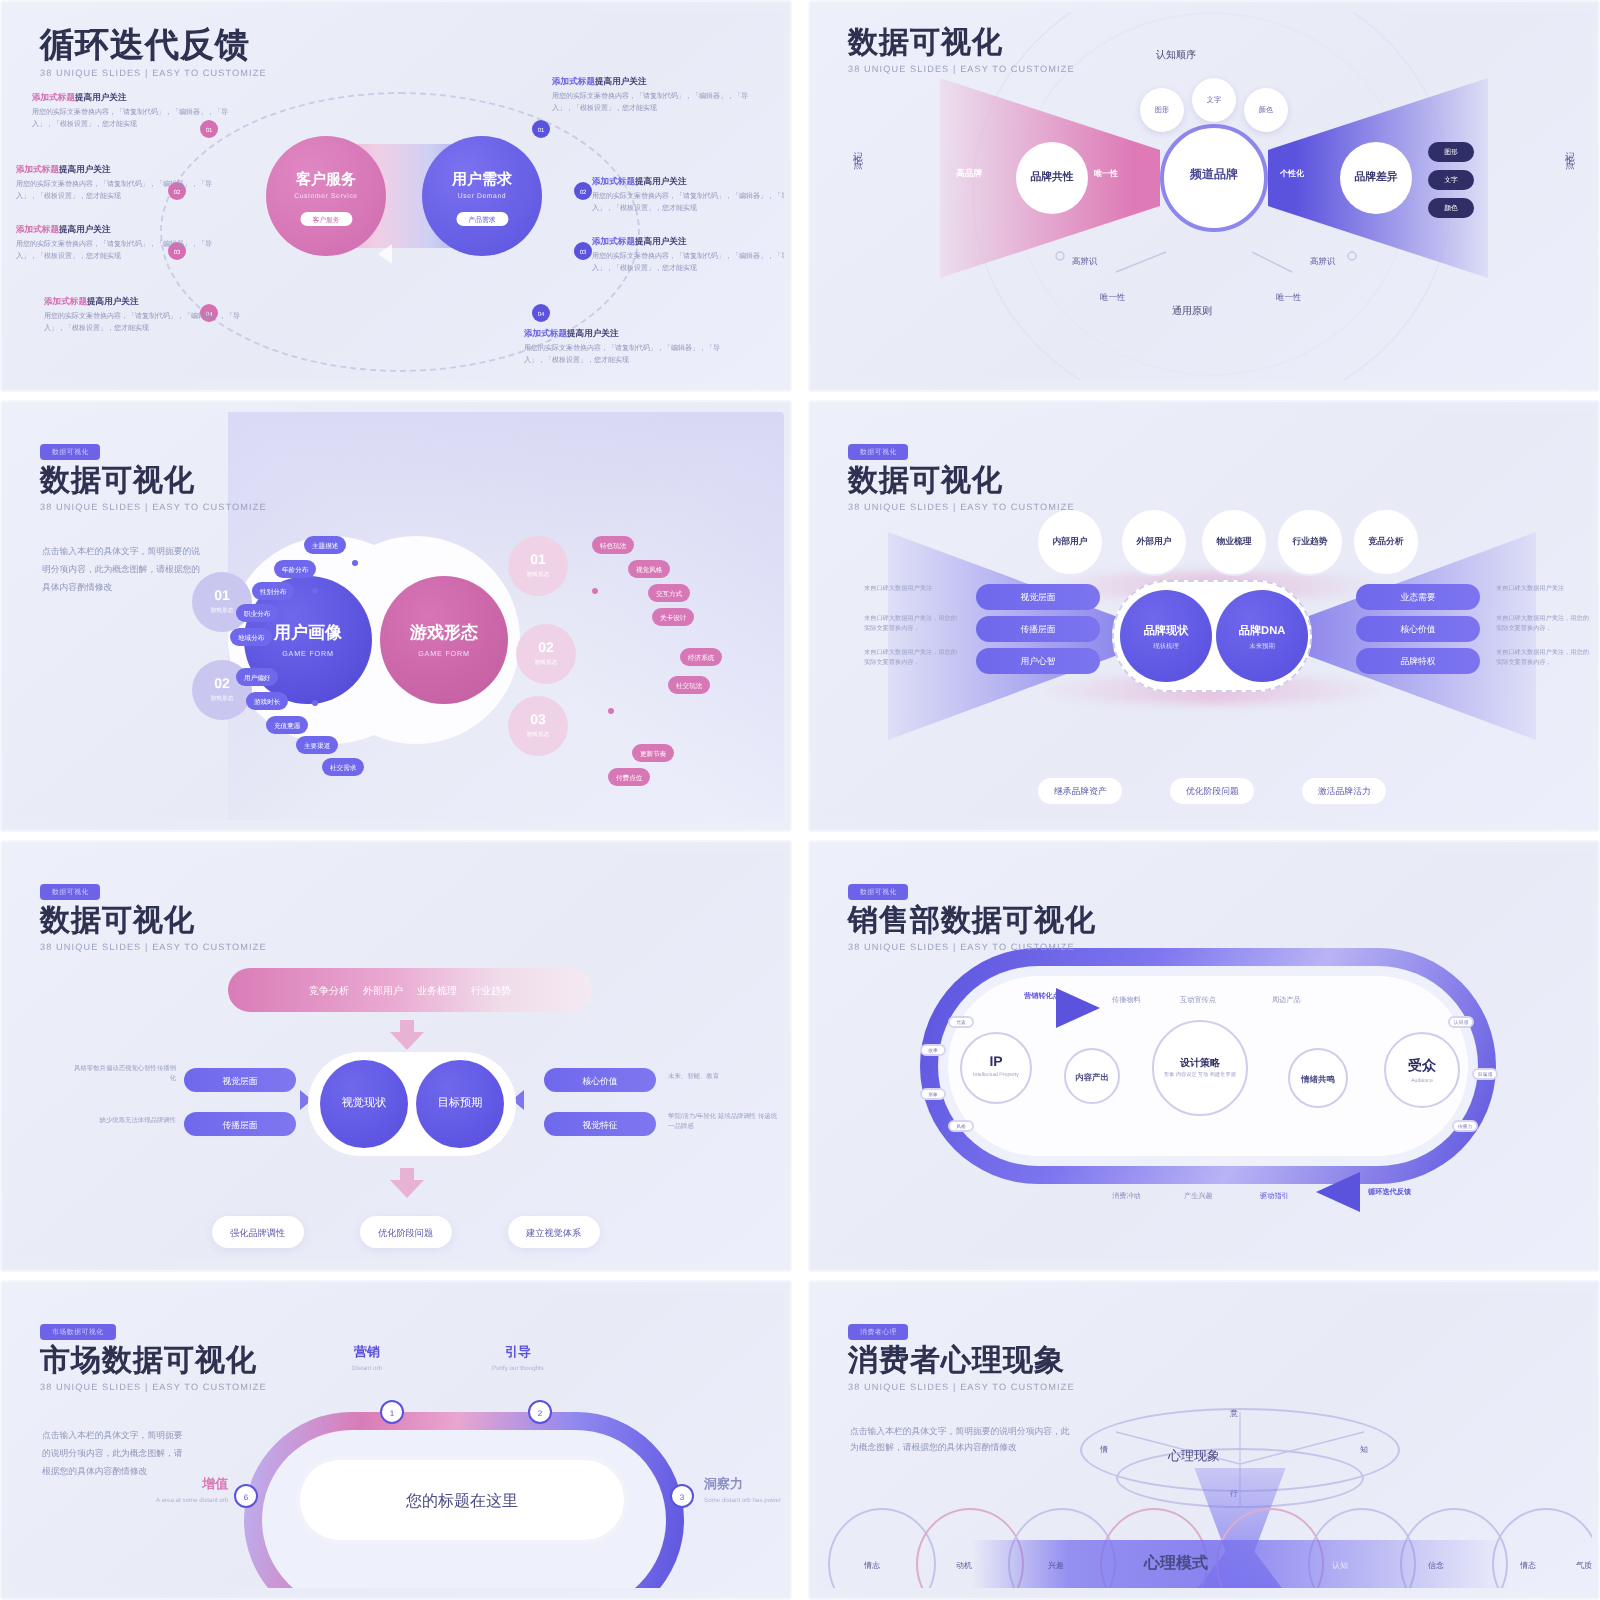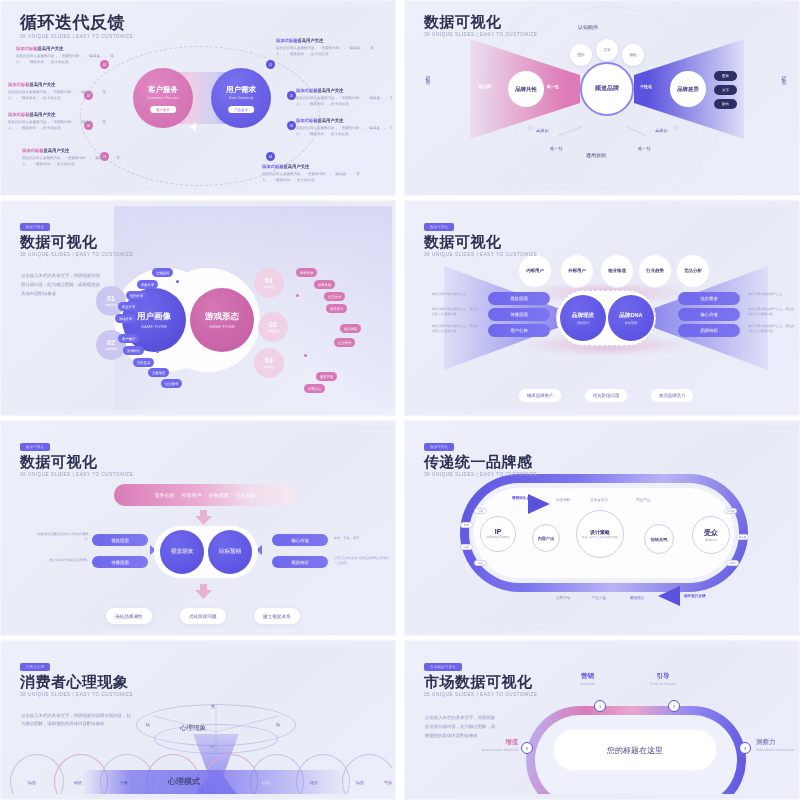--- a/index.html
+++ b/index.html
@@ -496,21 +496,21 @@
       <div class="bp" style="left:250px;top:182px;">
           <span>建立视觉体系</span>
         </div>
     </div>
   </div>
 
   <div class="slide" id="s6">
     <div class="slide-inner">
       <div class="head">
         <div class="badge">数据可视化</div>
-        <div class="h-title t-md">传递统一品牌感</div>
+        <div class="h-title t-md">销售部数据可视化</div>
         <div class="h-sub">38 UNIQUE SLIDES | EASY TO CUSTOMIZE</div>
       </div>
 
       <div class="track"></div>
       <div class="inner"></div>
 
       <svg width="396" height="216" style="position:absolute;left:0;top:0;pointer-events:none">
         <path d="M120 68 L142 78 L120 88 Z" fill="#5b52de"></path>
         <path d="M272 180 L250 170 L272 160 Z" fill="#5b52de"></path>
       </svg>
@@ -545,20 +545,58 @@
       </div>
 
       <div class="tiny" style="left:66px;top:82px;">元素</div>
       <div class="tiny" style="left:52px;top:96px;">故事</div>
       <div class="tiny" style="left:52px;top:118px;">形象</div>
       <div class="tiny" style="left:66px;top:134px;">风格</div>
 
       <div class="tiny" style="left:316px;top:82px;">认同感</div>
       <div class="tiny" style="left:328px;top:108px;">归属感</div>
       <div class="tiny" style="left:318px;top:134px;">传播力</div>
+    </div>
+  </div>
+
+  <div class="slide" id="s7">
+    <div class="slide-inner">
+      <div class="head">
+        <div class="badge">市场数据可视化</div>
+        <div class="h-title t-md">市场数据可视化</div>
+        <div class="h-sub">38 UNIQUE SLIDES | EASY TO CUSTOMIZE</div>
+      </div>
+      <div class="para" style="position:absolute;left:17px;top:68px;width:74px;">点击输入本栏的具体文字，简明扼要的说明分项内容，此为概念图解，请根据您的具体内容酌情修改</div>
+
+      <div class="ring"></div>
+      <div class="card">
+        <span>您的标题在这里</span>
+      </div>
+
+      <div class="num7" style="left:186px;top:54px;">1</div>
+      <div class="num7" style="left:260px;top:54px;">2</div>
+      <div class="num7" style="left:331px;top:96px;">3</div>
+      <div class="num7" style="left:113px;top:96px;">6</div>
+
+      <div class="lab7" style="position:absolute;left:172px;top:26px;color:#5b52de;text-align:center;">
+        <b>营销</b>
+        <i>Distant orb</i>
+      </div>
+      <div class="lab7" style="position:absolute;left:242px;top:26px;color:#5b52de;text-align:center;">
+        <b>引导</b>
+        <i>Purify our thoughts</i>
+      </div>
+      <div class="lab7" style="position:absolute;left:348px;top:92px;color:#8b8fc2;">
+        <b>洞察力</b>
+        <i>Some distant orb has power</i>
+      </div>
+      <div class="lab7" style="position:absolute;left:74px;top:92px;color:#d97cb7;text-align:right;">
+        <b>增值</b>
+        <i>A area at some distant orb</i>
+      </div>
     </div>
   </div>
 
   <div class="slide" id="s8">
     <div class="slide-inner">
       <div class="head">
         <div class="badge">消费者心理</div>
         <div class="h-title t-md">消费者心理现象</div>
         <div class="h-sub">38 UNIQUE SLIDES | EASY TO CUSTOMIZE</div>
       </div>
@@ -598,51 +636,13 @@
       <div class="pl" style="left:70px;top:134px;">动机</div>
       <div class="pl" style="left:116px;top:134px;">兴趣</div>
       <div class="pl" style="left:160px;top:134px;color:#fff;opacity:0;">意志</div>
       <div class="pl" style="left:258px;top:134px;color:#e9e7fb;">认知</div>
       <div class="pl" style="left:306px;top:134px;">信念</div>
       <div class="pl" style="left:352px;top:134px;">情态</div>
       <div class="pl" style="left:380px;top:134px;">气质</div>
     </div>
   </div>
 
-  <div class="slide" id="s7">
-    <div class="slide-inner">
-      <div class="head">
-        <div class="badge">市场数据可视化</div>
-        <div class="h-title t-md">市场数据可视化</div>
-        <div class="h-sub">38 UNIQUE SLIDES | EASY TO CUSTOMIZE</div>
-      </div>
-      <div class="para" style="position:absolute;left:17px;top:68px;width:74px;">点击输入本栏的具体文字，简明扼要的说明分项内容，此为概念图解，请根据您的具体内容酌情修改</div>
-
-      <div class="ring"></div>
-      <div class="card">
-        <span>您的标题在这里</span>
-      </div>
-
-      <div class="num7" style="left:186px;top:54px;">1</div>
-      <div class="num7" style="left:260px;top:54px;">2</div>
-      <div class="num7" style="left:331px;top:96px;">3</div>
-      <div class="num7" style="left:113px;top:96px;">6</div>
-
-      <div class="lab7" style="position:absolute;left:172px;top:26px;color:#5b52de;text-align:center;">
-        <b>营销</b>
-        <i>Distant orb</i>
-      </div>
-      <div class="lab7" style="position:absolute;left:242px;top:26px;color:#5b52de;text-align:center;">
-        <b>引导</b>
-        <i>Purify our thoughts</i>
-      </div>
-      <div class="lab7" style="position:absolute;left:348px;top:92px;color:#8b8fc2;">
-        <b>洞察力</b>
-        <i>Some distant orb has power</i>
-      </div>
-      <div class="lab7" style="position:absolute;left:74px;top:92px;color:#d97cb7;text-align:right;">
-        <b>增值</b>
-        <i>A area at some distant orb</i>
-      </div>
-    </div>
-  </div>
-
 </div>
 
 </body></html>

